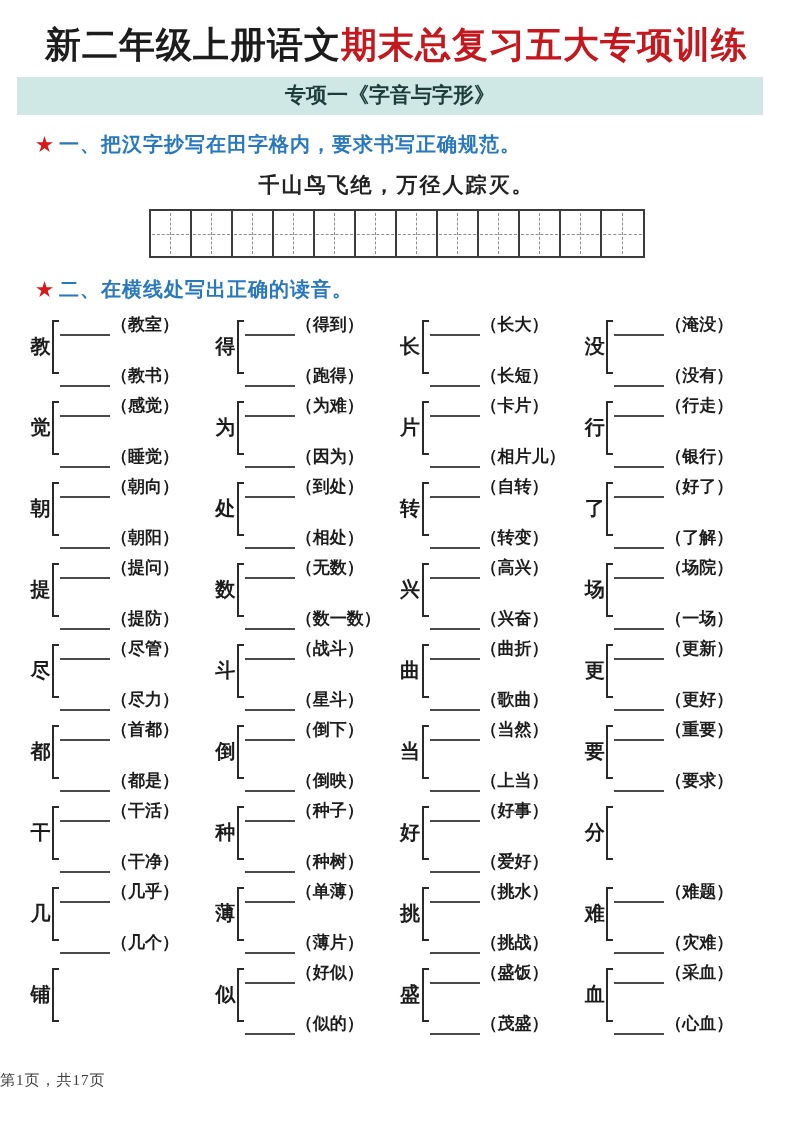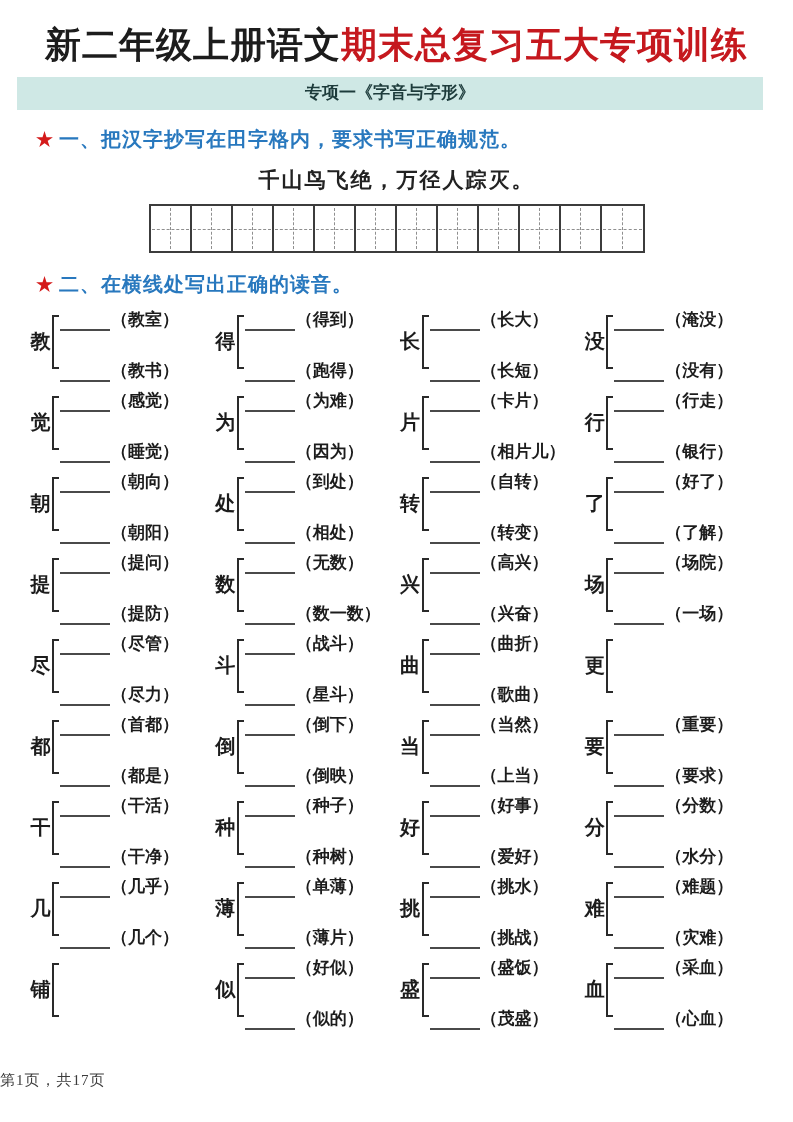--- a/index.html
+++ b/index.html
@@ -9,21 +9,21 @@
     position:relative; width:793px; height:1122px; margin:0 auto;
     background:#ffffff; overflow:hidden; color:#1c1c1c;
   }
   .title {
     margin-top:24px; text-align:center; font-size:36px; font-weight:bold;
     letter-spacing:1px; line-height:1.2; white-space:nowrap;
   }
   .title .t-red { color:#c5181e; }
   .banner {
     margin:10px 30px 0 17px; background:#cfe8e5; text-align:center;
-    font-size:17px; font-weight:bold; color:#1d3b3b; padding:4px 0 6px 0;
+    font-size:21px; font-weight:bold; color:#1d3b3b; padding:4px 0 6px 0;
   }
   .sec-head {
     margin:16px 0 0 36px; font-size:20px; font-weight:bold; color:#2878be;
     letter-spacing:1px;
   }
   .sec-head .star { color:#d41a1a; margin-right:5px; font-size:19px; }
   .sentence {
     margin-top:13px; text-align:center; font-size:21px; font-weight:bold;
     letter-spacing:2px; color:#222;font-family:Liberation Serif, serif;
   }
@@ -393,20 +393,30 @@
           </div>
           <div class="pair">
             <span class="blank"></span>
             <span class="word">（歌曲）</span>
           </div>
         </div>
       </div>
       <div class="group">
         <span class="gchar">更</span>
         <span class="bracket"></span>
+        <div class="pairs">
+          <div class="pair">
+            <span class="blank"></span>
+            <span class="word">（更新）</span>
+          </div>
+          <div class="pair">
+            <span class="blank"></span>
+            <span class="word">（更好）</span>
+          </div>
+        </div>
       </div>
       <div class="group">
         <span class="gchar">都</span>
         <span class="bracket"></span>
         <div class="pairs">
           <div class="pair">
             <span class="blank"></span>
             <span class="word">（首都）</span>
           </div>
           <div class="pair">
@@ -495,30 +505,20 @@
           </div>
           <div class="pair">
             <span class="blank"></span>
             <span class="word">（爱好）</span>
           </div>
         </div>
       </div>
       <div class="group">
         <span class="gchar">分</span>
         <span class="bracket"></span>
-        <div class="pairs">
-          <div class="pair">
-            <span class="blank"></span>
-            <span class="word">（分数）</span>
-          </div>
-          <div class="pair">
-            <span class="blank"></span>
-            <span class="word">（水分）</span>
-          </div>
-        </div>
       </div>
       <div class="group">
         <span class="gchar">几</span>
         <span class="bracket"></span>
         <div class="pairs">
           <div class="pair">
             <span class="blank"></span>
             <span class="word">（几乎）</span>
           </div>
           <div class="pair">

